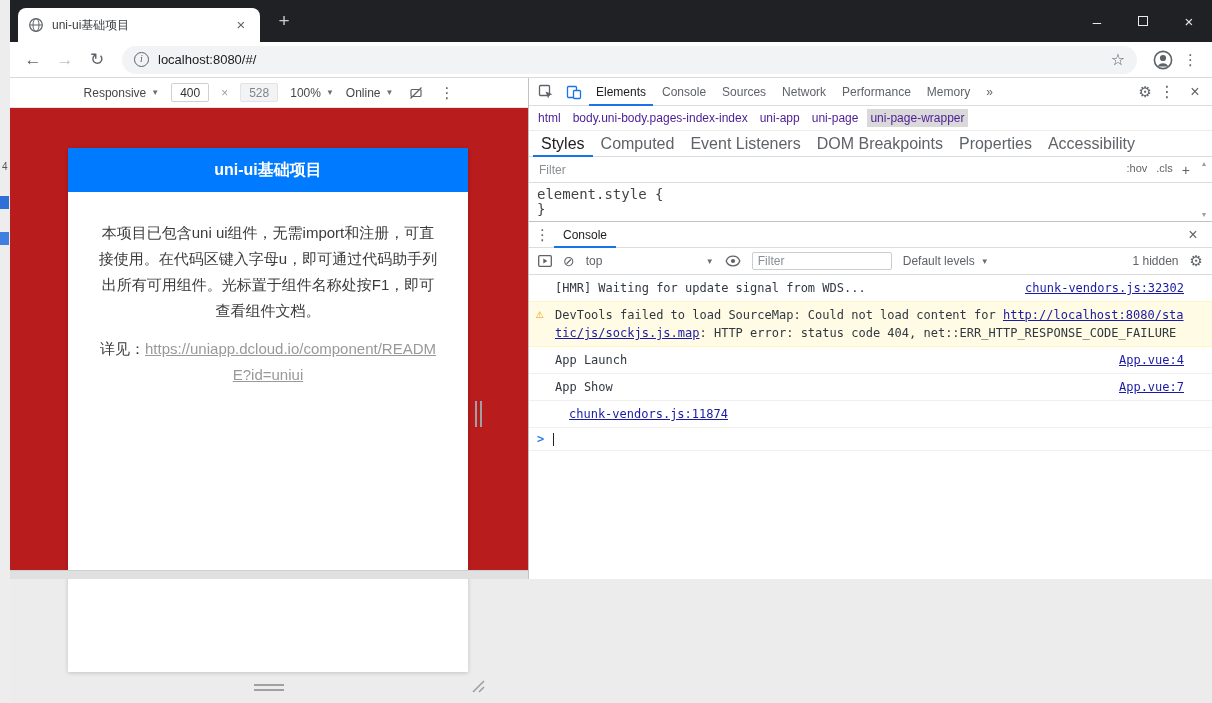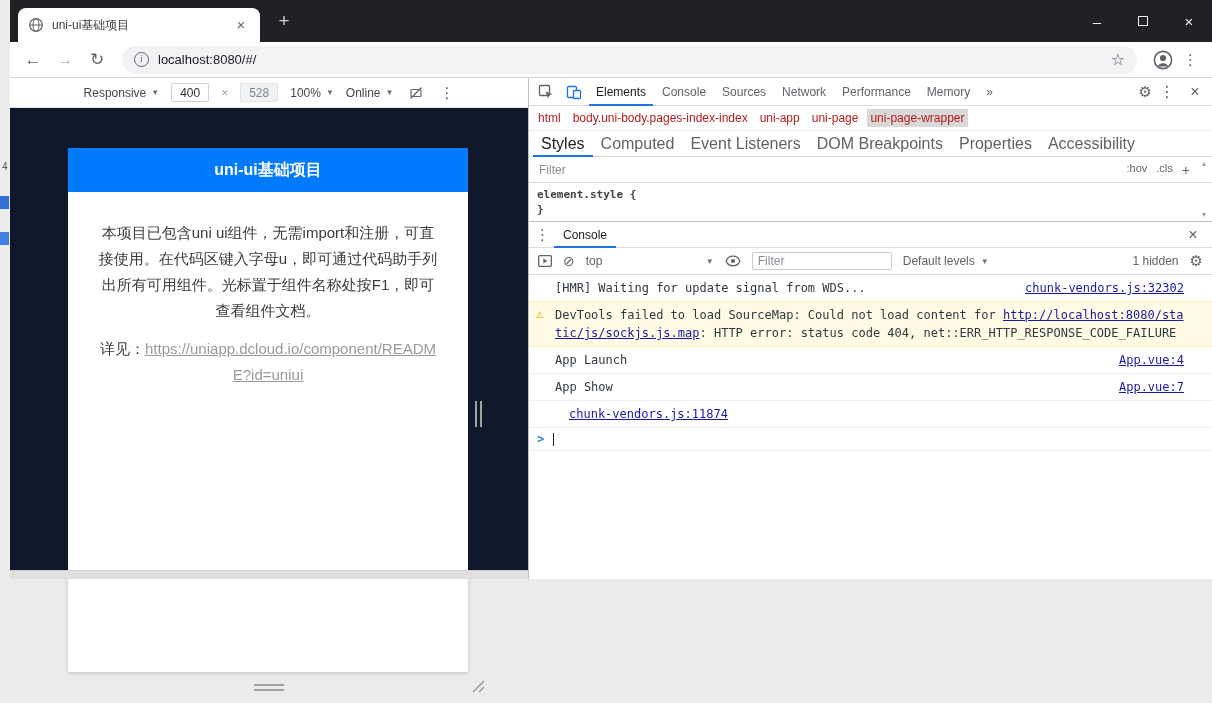--- a/index.html
+++ b/index.html
@@ -40,21 +40,21 @@
                font-size:10px; line-height:12px; text-align:center; font-style:italic;
                font-family:"Liberation Serif",serif; flex:none; }
   .url-text { font-size:13px; color:#202124; flex:1; }
   .star { color:#5f6368; font-size:16px; }
   .tool-right { display:flex; align-items:center; gap:10px; padding:0 6px; }
   .kebab { color:#5f6368; font-size:15px; }
 
   
   .main { flex:1; display:flex; min-height:0; }
 
-  .leftpane { width:518px; flex:none; display:flex; flex-direction:column; background:#0f172a; }
+  .leftpane { width:518px; flex:none; display:flex; flex-direction:column; background:#b91c1c; }
   .device-toolbar { height:30px; background:#fff; border-bottom:1px solid #e3e3e3; display:flex;
                     align-items:center; justify-content:center; gap:12px; font-size:12px; color:#474747; flex:none; }
   .dt-select { display:flex; align-items:center; gap:5px; }
   .caret { font-size:8px; color:#6e6e6e; }
   .dim-input { width:38px; height:19px; border:1px solid #d0d0d0; text-align:center; font-size:12px;
                color:#333; background:#fff; border-radius:2px; padding:0; }
   .dim-input.ro { color:#80868b; background:#f1f3f4; border-color:#e3e3e3; }
   .times-sep { color:#9aa0a6; }
   .icon-btn { display:flex; align-items:center; justify-content:center; width:22px; height:22px; }
 
@@ -79,38 +79,38 @@
   .devtools { flex:1; background:#fff; border-left:1px solid #c2c2c2; display:flex; flex-direction:column; min-width:0; }
 
   .dt-tabbar { height:28px; display:flex; align-items:center; border-bottom:1px solid #dadcdf;
                padding:0 4px; gap:2px; flex:none; }
   .ticon { width:26px; height:26px; display:flex; align-items:center; justify-content:center; color:#5f6368; }
   .dt-tab { padding:0 7px; font-size:12px; color:#5f6368; height:28px; line-height:28px; white-space:nowrap; }
   .dt-tab.active { color:#202124; box-shadow:inset 0 -2px 0 #1a73e8; }
   .spacer { flex:1; }
 
   .crumbs { height:25px; display:flex; align-items:center; padding:0 6px; gap:6px; font-size:12px;
-            color:#b91c1c; border-bottom:1px solid #ececec; flex:none; white-space:nowrap; overflow:hidden; }
+            color:#4c1d95; border-bottom:1px solid #ececec; flex:none; white-space:nowrap; overflow:hidden; }
   .crumb { padding:2px 3px; }
   .crumb.selected { background:#d9d9d9; border-radius:0; }
 
   .sidebar-tabs { height:26px; display:flex; align-items:center; padding:0 4px; font-size:16px;
                   color:#5f6368; border-bottom:1px solid #dadcdf; flex:none; }
   .stab { padding:0 8px; height:26px; line-height:26px; white-space:nowrap; }
   .stab.active { color:#202124; box-shadow:inset 0 -2px 0 #1a73e8; }
 
   .styles-area { position:relative; flex:none; }
   .filter-row { height:26px; display:flex; align-items:center; padding:0 22px 0 8px;
                 border-bottom:1px solid #dadcdf; gap:10px; }
   .filter-input { border:none; outline:none; flex:1; font-size:12px; color:#333; background:transparent; }
   .filter-input::placeholder { color:#8a8f96; }
   .hovcls { font-size:11px; color:#5f6368; display:flex; gap:9px; align-items:flex-start; }
   .hovcls .plus { font-size:14px; }
-  .styles-src { height:38px; font-family:"DejaVu Sans Mono",monospace; font-size:11px; color:#444;
-                padding:4px 22px 4px 8px; line-height:15px;font-weight:bold; }
+  .styles-src { height:38px; font-family:"DejaVu Sans Mono",monospace; font-size:14px; color:#444;
+                padding:4px 22px 4px 8px; line-height:15px; }
   .mini-scrollbar { position:absolute; right:2px; top:3px; bottom:3px; width:12px; display:flex;
                     flex-direction:column; justify-content:space-between; align-items:center;
                     color:#9aa0a6; font-size:7px; }
 
   .console-drawer { flex:1; display:flex; flex-direction:column; border-top:1px solid #c2c2c2; min-height:0; }
   .drawer-header { height:26px; display:flex; align-items:center; padding:0 6px; gap:4px;
                    border-bottom:1px solid #dadcdf; flex:none; }
   .drawer-tab { padding:0 9px; font-size:12px; color:#202124; height:26px; line-height:26px;
                 box-shadow:inset 0 -2px 0 #1a73e8; }
 

